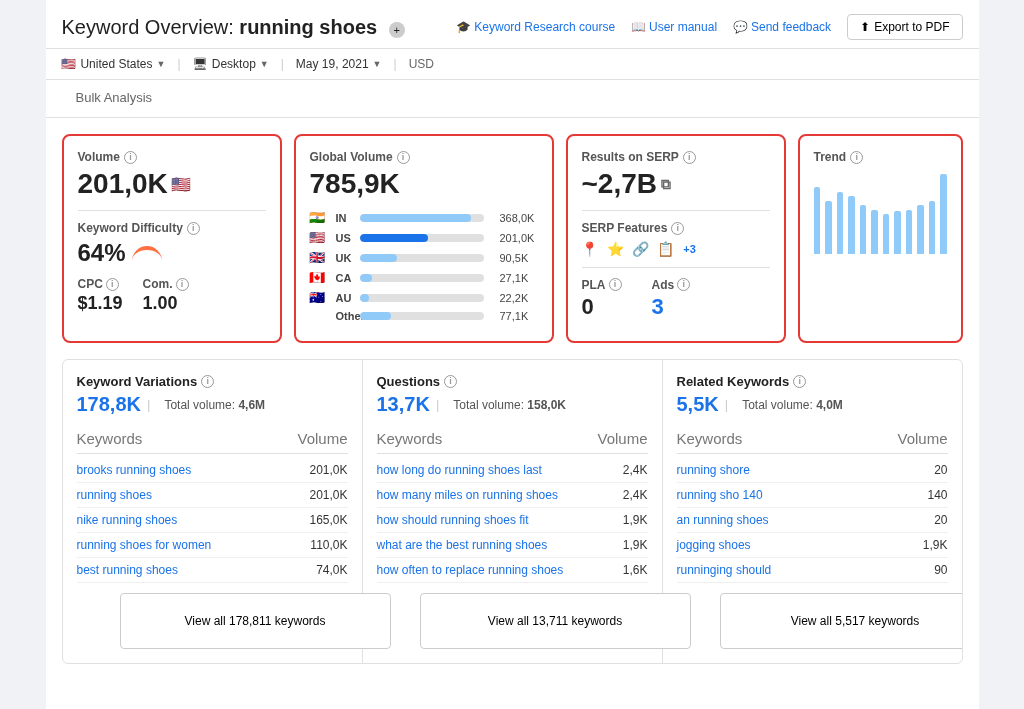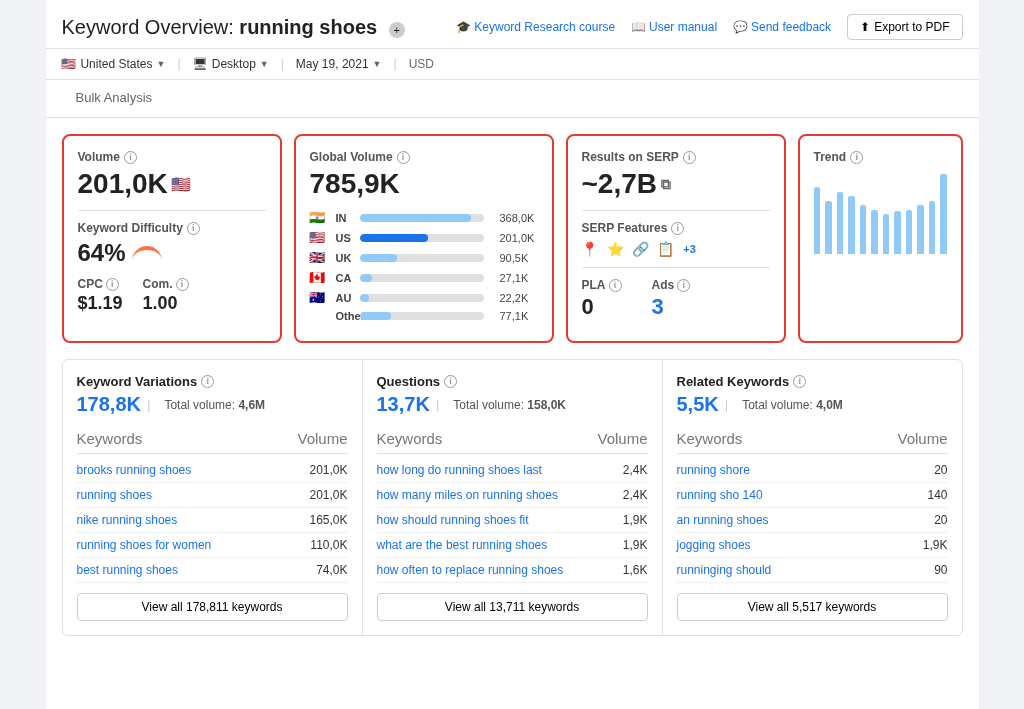--- a/index.html
+++ b/index.html
@@ -66,21 +66,21 @@
     .bar-fill.light { background: #90caf9; }
     .country-vol { width: 38px; color: #444; margin-left: 10px; }
 
     
     .serp-value { font-size: 28px; font-weight: bold; color: #222; display: flex; align-items: center; gap: 4px; }
     .serp-features-label { font-size: 12px; color: #555; font-weight: bold; display: flex; align-items: center; gap: 4px; margin-top: 10px; margin-bottom: 6px; }
     .serp-icons-row { display: flex; align-items: center; gap: 8px; margin-bottom: 10px; }
     .serp-icon { font-size: 14px; color: #555; }
     .plus-badge { font-size: 11px; color: #1a73e8; font-weight: bold; }
     .pla-ads-row { display: flex; gap: 30px; margin-top: 4px; }
-    .pla-item .pla-label { font-size: 12px; color: #555; font-weight: bold; display: flex; align-items: center; gap: 3px; }
+    .pla-item .pla-label { font-size: 12px; color: #555; font-weight: bold; display: flex; align-items: flex-start; gap: 3px; }
     .pla-item .pla-value { font-size: 22px; font-weight: bold; margin-top: 2px; }
     .pla-item .pla-value.blue { color: #1a73e8; }
     .pla-item .pla-value.black { color: #222; }
 
     
     .trend-bars { display: flex; align-items: flex-end; gap: 5px; height: 80px; margin-top: 10px; }
     .trend-bar { flex: 1; background: #90caf9; border-radius: 2px 2px 0 0; }
 
     
     .bottom-section { display: flex; gap: 0; border: 1px solid #e0e0e0; border-radius: 6px; overflow: hidden; }
@@ -88,21 +88,21 @@
     .bottom-col:last-child { border-right: none; }
 
     .section-title { font-size: 13px; font-weight: bold; color: #222; margin-bottom: 4px; display: flex; align-items: center; gap: 4px; }
     .count-value { font-size: 20px; font-weight: bold; color: #1a73e8; display: inline; }
     .total-vol { font-size: 12px; color: #555; margin-left: 8px; }
     .col-headers { display: flex; justify-content: space-between; font-size: 15px; color: #777; padding: 6px 0; border-bottom: 1px solid #e0e0e0; margin-bottom: 4px; }
     .kw-list { list-style: none; }
     .kw-row { display: flex; justify-content: space-between; padding: 5px 0; border-bottom: 1px solid #f0f0f0; font-size: 12px; }
     .kw-link { color: #1a73e8; text-decoration: none; cursor: pointer; }
     .kw-vol { color: #333; font-weight: 500; }
-    .view-all-btn { margin-top: 10px; border: 1px solid #ccc; background: #fff; border-radius: 4px; padding: 6px 12px; font-size: 12px; cursor: pointer; width: 100%; }
+    .view-all-btn { margin-top: 10px; border: 1px solid #ccc; background: #fff; border-radius: 4px; padding: 20px 12px; font-size: 12px; cursor: pointer; width: 100%; margin-left: 43px; }
 
     .count-line { display: flex; align-items: center; margin-bottom: 8px; }
     .pipe { color: #ccc; margin: 0 6px; }
   </style>
 </head>
 <body>
 
 <div class="page">
 
   <div class="header">

